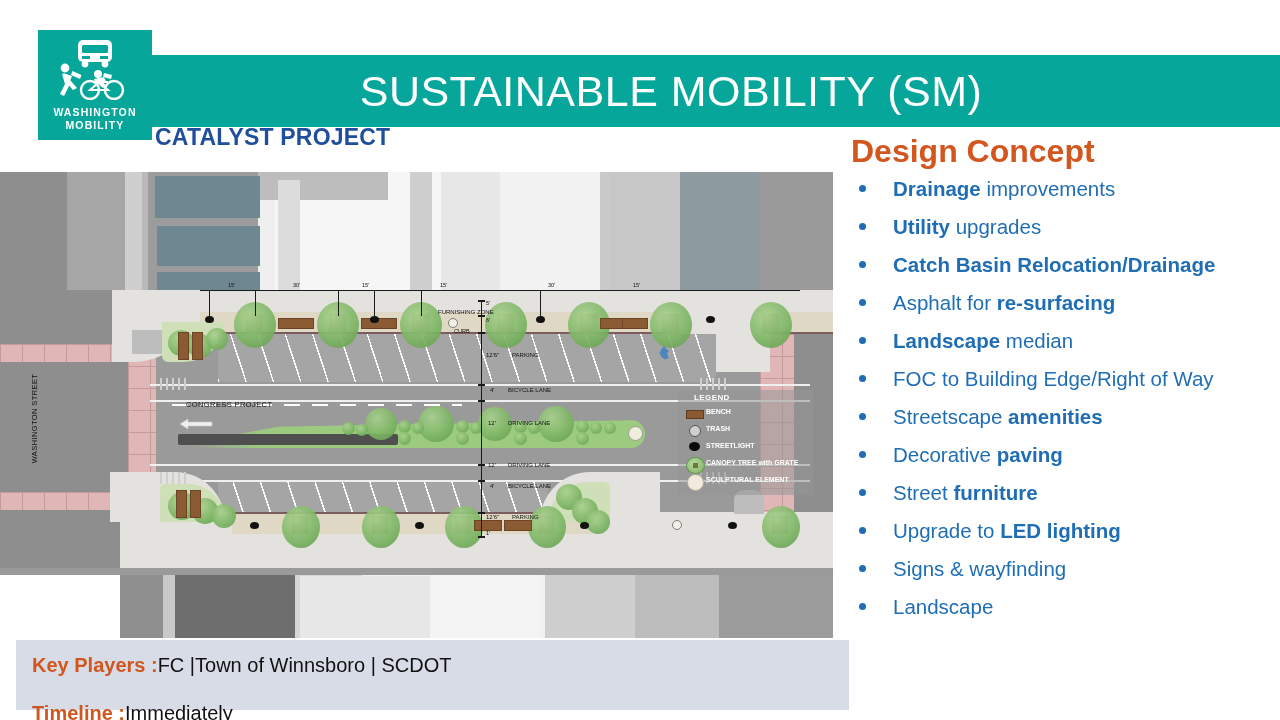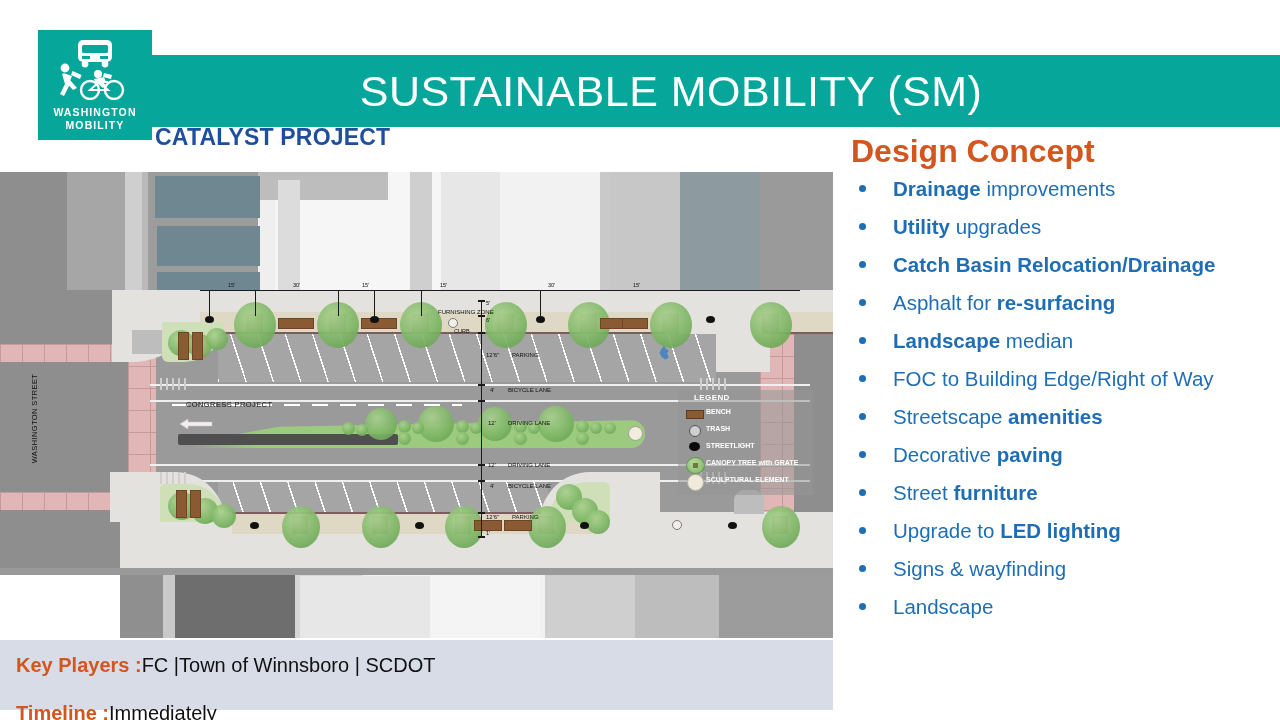--- a/index.html
+++ b/index.html
@@ -113,21 +113,21 @@
   .lg-bench{position:absolute;left:4px;top:5px;width:16px;height:7px;background:#8a5a33;border:1px solid #5e3a20;}
   .lg-trash{position:absolute;left:7px;top:3px;width:10px;height:10px;border-radius:50%;background:#cfcfcf;border:1px solid #555;}
   .lg-light{position:absolute;left:7px;top:3px;width:11px;height:9px;border-radius:50%;background:#0a0a0a;}
   .lg-tree{position:absolute;left:4px;top:1px;width:17px;height:15px;border-radius:50%;
     background:radial-gradient(circle at 40% 35%,#b7d79c,#7fb464);border:1px solid #5f9a4d;}
   .lg-tree i{position:absolute;left:6px;top:5px;width:5px;height:5px;background:#6b7a3a;display:block;}
   .lg-sculpt{position:absolute;left:5px;top:1px;width:15px;height:15px;border-radius:50%;background:#efeadb;border:1px solid #b5b0a0;}
 
   
   #footer-band{
-    position:absolute;left:0;top:640px;width:833px;height:70px;background:#d7dce7;
+    position:absolute;left:16px;top:640px;width:833px;height:70px;background:#d7dce7;
   }
   .footer-line{position:absolute;left:16px;font-size:20px;white-space:nowrap;
     font-family:"Liberation Sans",sans-serif;}
   #footer-line-1{top:14px;}
   #footer-line-2{top:42px;margin-top:20px;}
   .footer-key{color:#d2561e;font-weight:bold;}
   .footer-val{color:#111111;}
 
   
   #right-panel{

